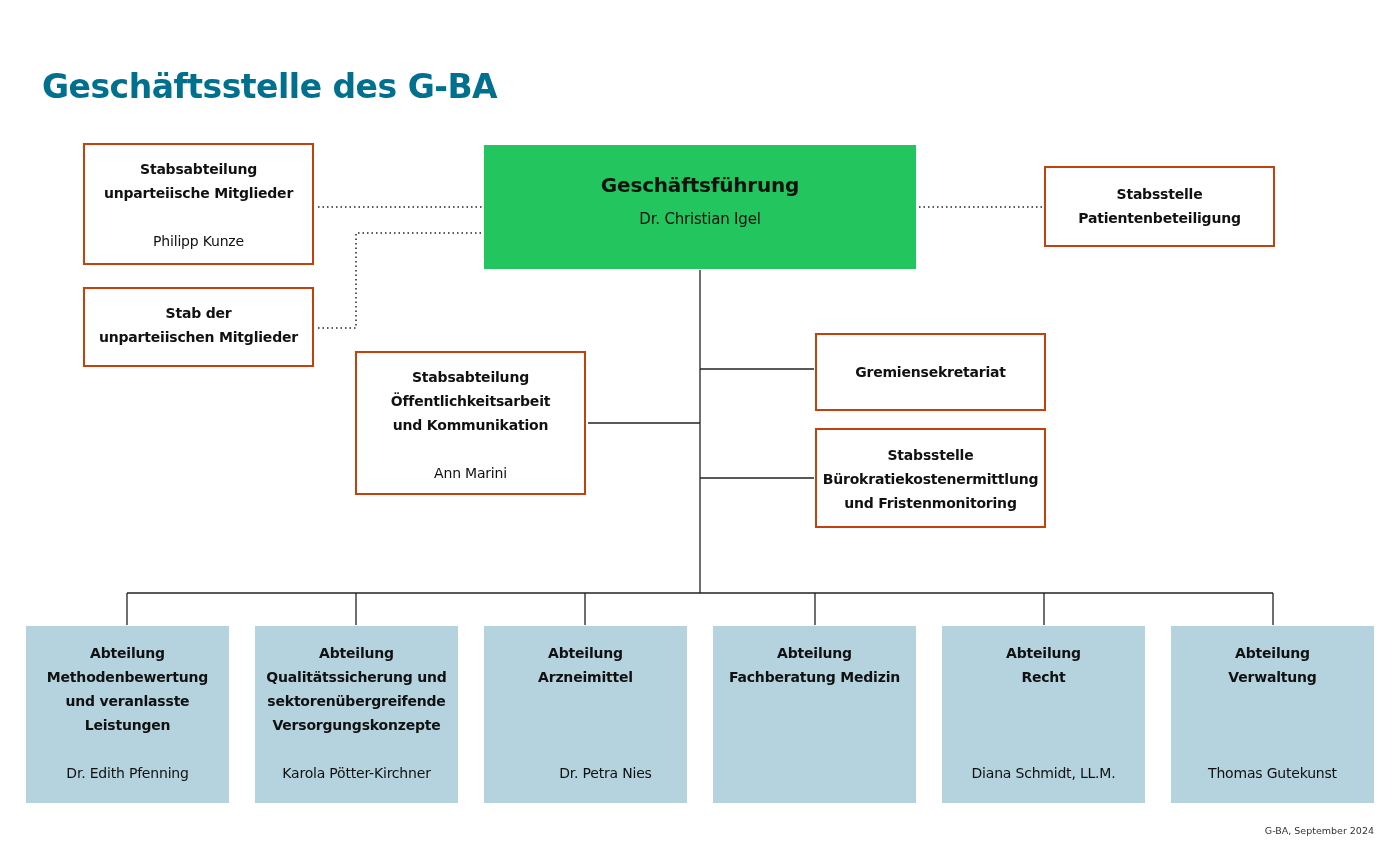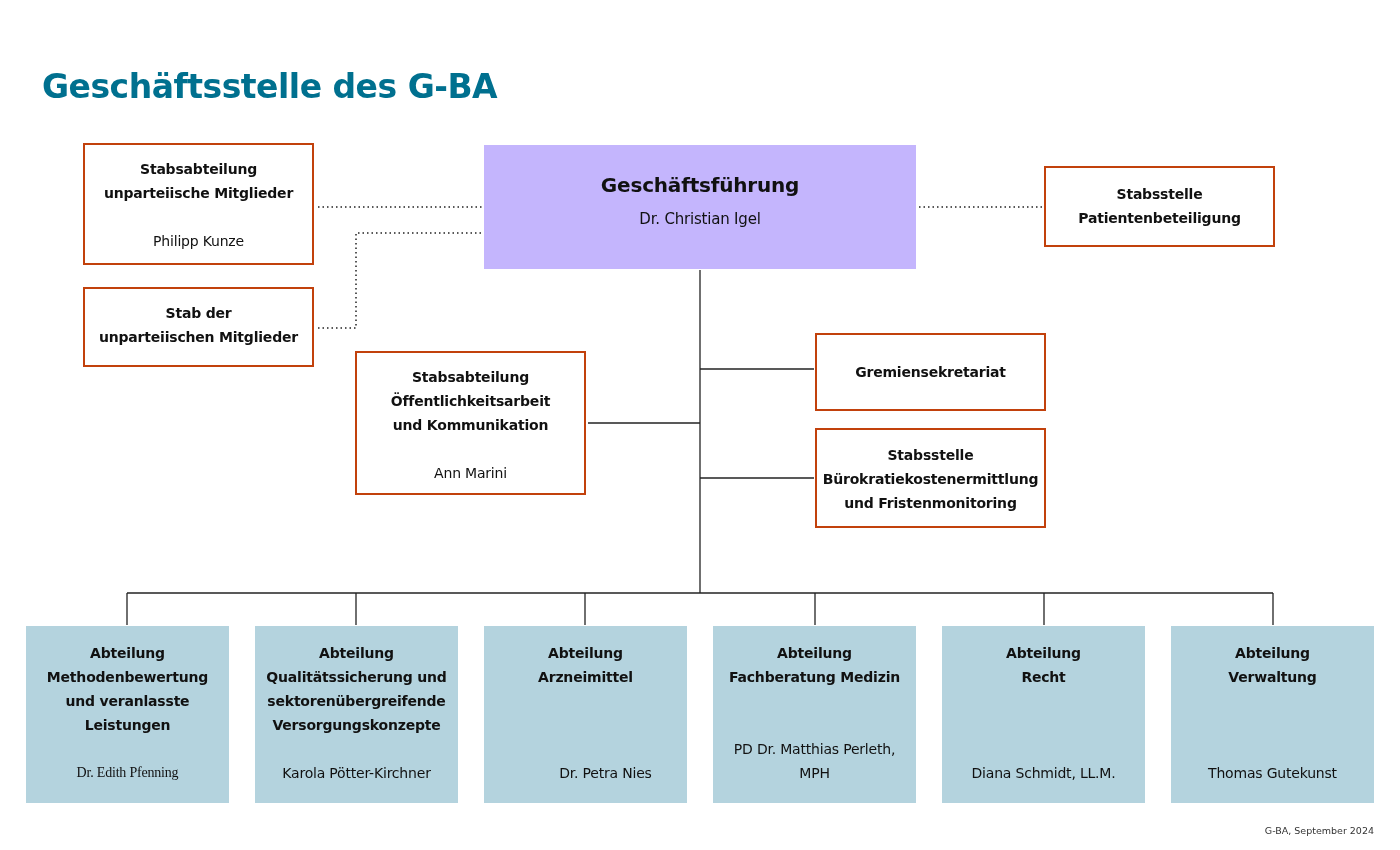--- a/index.html
+++ b/index.html
@@ -4,21 +4,21 @@
 <style>
   html, body { margin: 0; padding: 0; background: #ffffff; }
   body { width: 1400px; height: 850px; position: relative; overflow: hidden;
          font-family: "DejaVu Sans", "Liberation Sans", sans-serif; color: #111; }
   .title { position: absolute; left: 33px; top: 58px; margin: 9px;
            font-family: "DejaVu Sans", sans-serif; font-weight: bold; font-size: 33px;
            letter-spacing: -0.5px; color: #00708f; }
   .box { position: absolute; box-sizing: border-box; display: flex; flex-direction: column;
          align-items: center; justify-content: flex-start; text-align: center; }
   .box.staff { border: 2px solid #c2410c; background: #fff; }
-  .box.head { background: #c4b5fd; text-align: center; }
+  .box.head { background: #22c55e; text-align: center; }
   .box.dept { background: #b4d3de; }
   .bold { font-weight: bold; font-size: 14px; line-height: 24px; white-space: pre-line;
           letter-spacing: -0.2px; }
   .name { font-size: 14px; line-height: 24px; white-space: pre-line; letter-spacing: -0.2px; }
   .head .bold { font-size: 20px; line-height: 28px; }
   .head .name { font-size: 15px; }
   svg.lines { position: absolute; left: 0; top: 0; }
   .footer { position: absolute; right: 26px; top: 825px; font-size: 9.5px; color: #333; }
 </style>
 </head>
@@ -83,42 +83,40 @@
   <div class="bold">Stabsstelle
 Bürokratiekostenermittlung
 und Fristenmonitoring</div>
 </div>
 
 <div class="box dept" style="left:26px; top:626px; width:203px; height:177px; padding-top:15px;">
   <div class="bold">Abteilung
 Methodenbewertung
 und veranlasste
 Leistungen</div>
-  <div class="name" style="position:absolute; bottom:18px; left:0; right:0;font-family:Liberation Serif, serif;">Dr. Edith Pfenning</div>
+  <div class="name" style="position:absolute; bottom:18px; left:0; right:0;">Dr. Edith Pfenning</div>
 </div>
 
 <div class="box dept" style="left:255px; top:626px; width:203px; height:177px; padding-top:15px;">
   <div class="bold">Abteilung
 Qualitätssicherung und
 sektorenübergreifende
 Versorgungskonzepte</div>
   <div class="name" style="position:absolute; bottom:18px; left:0; right:0;">Karola Pötter-Kirchner</div>
 </div>
 
 <div class="box dept" style="left:484px; top:626px; width:203px; height:177px; padding-top:15px;">
   <div class="bold">Abteilung
 Arzneimittel</div>
   <div class="name" style="position:absolute; bottom:18px; left:0; right:0;padding-left:40px;">Dr. Petra Nies</div>
 </div>
 
 <div class="box dept" style="left:713px; top:626px; width:203px; height:177px; padding-top:15px;">
   <div class="bold">Abteilung
 Fachberatung Medizin</div>
-  <div class="name" style="position:absolute; bottom:18px; left:0; right:0;">PD Dr. Matthias Perleth,
-MPH</div>
 </div>
 
 <div class="box dept" style="left:942px; top:626px; width:203px; height:177px; padding-top:15px;">
   <div class="bold">Abteilung
 Recht</div>
   <div class="name" style="position:absolute; bottom:18px; left:0; right:0;">Diana Schmidt, LL.M.</div>
 </div>
 
 <div class="box dept" style="left:1171px; top:626px; width:203px; height:177px; padding-top:15px;">
   <div class="bold">Abteilung

